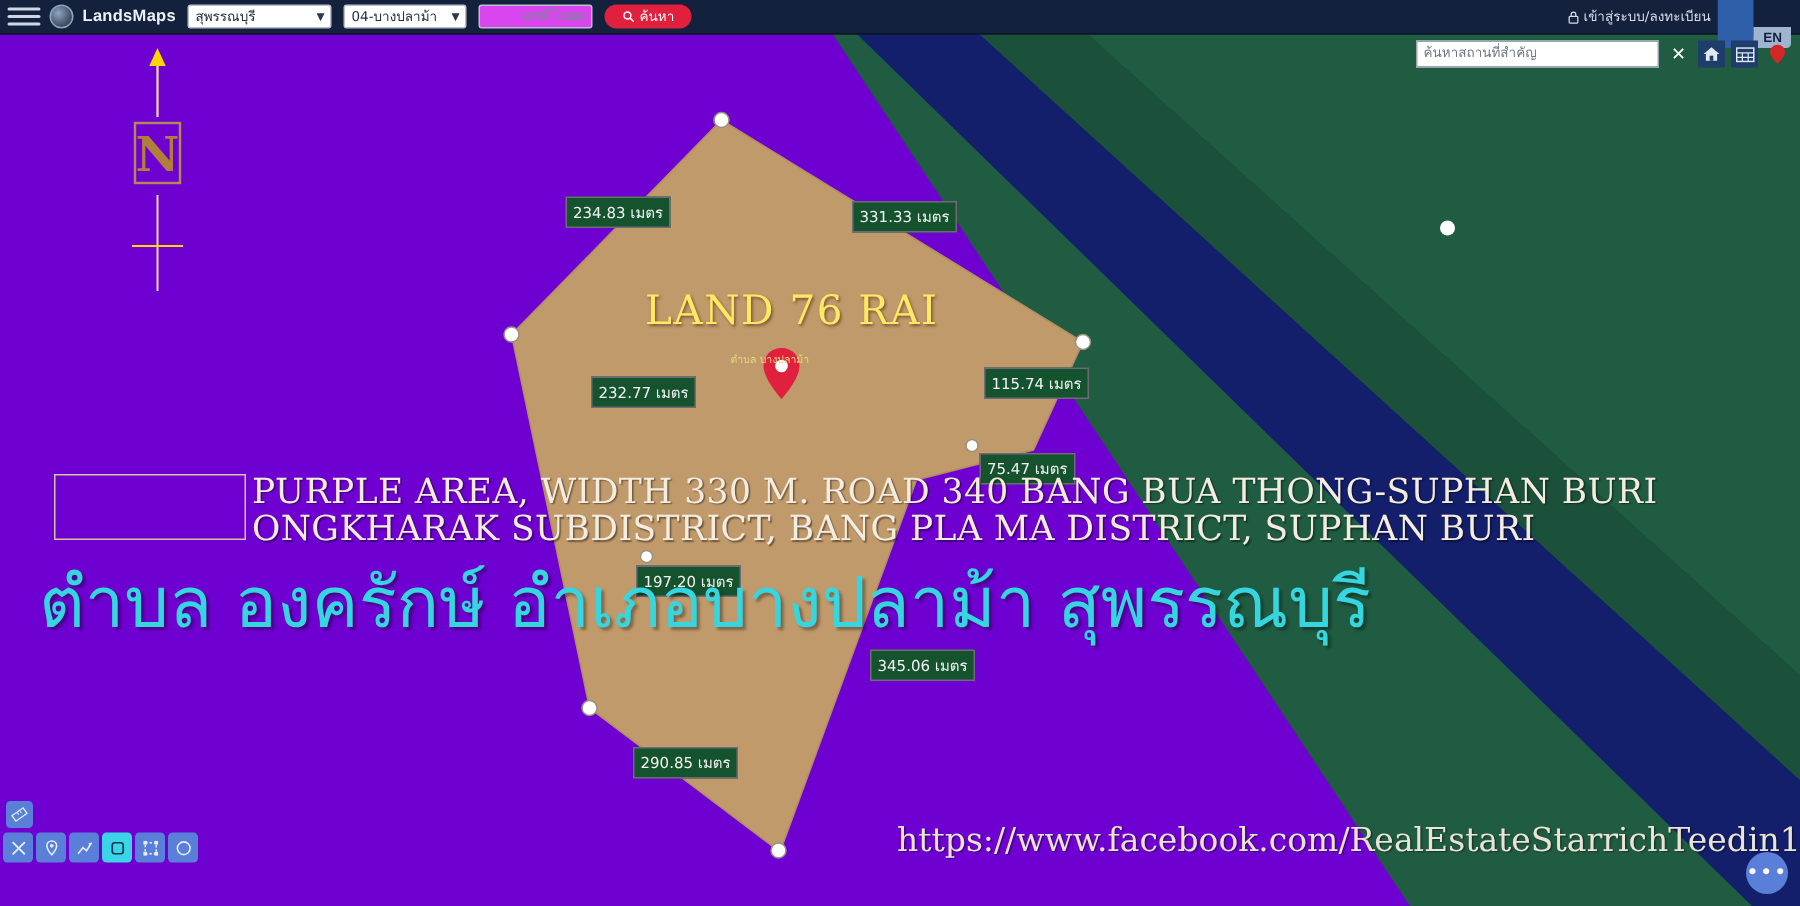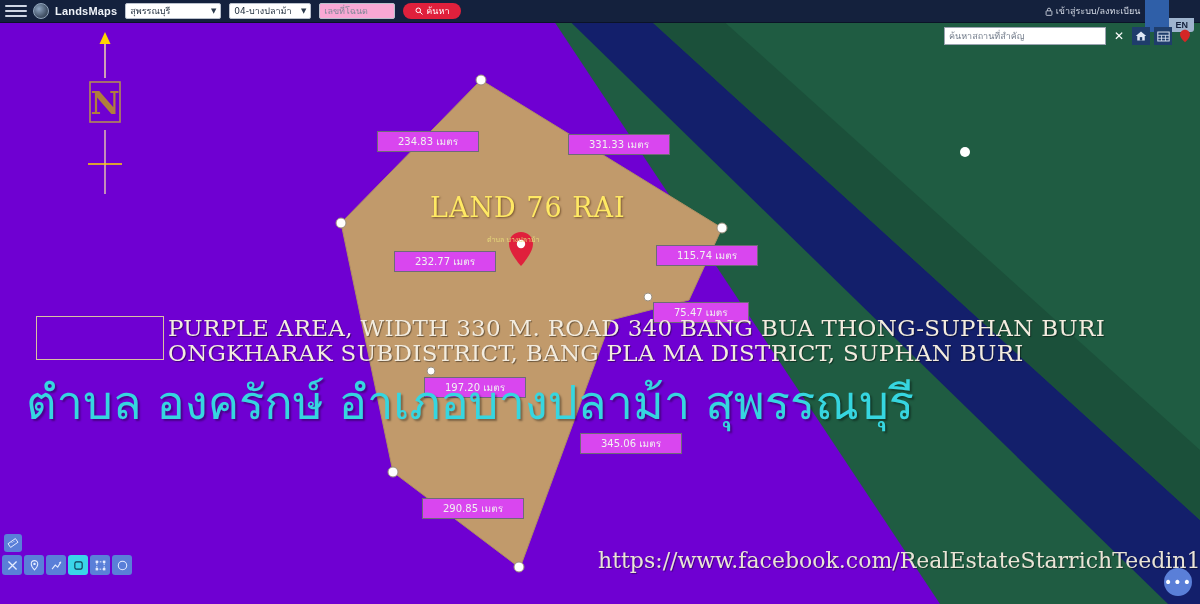--- a/index.html
+++ b/index.html
@@ -35,24 +35,25 @@
     margin-left: 8px; height: 16px; background: #fff; border: 1px solid #b9c0cc;
     border-radius: 2px; display: flex; align-items: center; padding: 0 4px;
     font-size: 9px; color: #23303f; position: relative;
     font-family: "DejaVu Sans", sans-serif;
   }
   .sel span.v { white-space: nowrap; overflow: hidden; }
   .sel .caret { position: absolute; right: 4px; font-size: 7px; color: #2b3a4c; }
   #sel-province { width: 96px; }
   #sel-district { width: 82px; }
   #deed-input {
-    margin-left: 8px; width: 76px; height: 16px; background: #f9a8d4;
+    margin-left: 8px; width: 76px; height: 16px; background: #d946ef;
     border: 1px solid #b9c0cc; border-radius: 2px; font-size: 9px;
     padding: 0 4px; color: #23303f; outline: none;
     font-family: "DejaVu Sans", sans-serif;
+    text-align: right;
   }
   #deed-input::placeholder { color: #7d8796; }
   #search-btn {
     margin-left: 8px; height: 16px; padding: 0 12px; border: none; cursor: pointer;
     background: #e0203c; color: #fff; border-radius: 8px; font-size: 9px;
     display: flex; align-items: center; gap: 3px;
     font-family: "DejaVu Sans", sans-serif;
   }
   #topbar-right { margin-left: auto; display: flex; align-items: center;
     padding-right: 6px; gap: 5px; }
@@ -80,22 +81,22 @@
   #grid-btn { background: #1f3d6b; }
   #pin-btn { background: transparent; }
 
   
   #compass { position: absolute; left: 84px; top: 30px; width: 42px; height: 170px;
     z-index: 20; }
 
   
   .mlabel {
     position: absolute; z-index: 25;
-    background: #d946ef; color: #f2f2f2; font-size: 10px;
-    padding: 2px 20px; white-space: nowrap;
+    background: #14532d; color: #f2f2f2; font-size: 10px;
+    padding: 2px 4px; white-space: nowrap;
     border: 1px solid #6f6a78;
     font-family: "DejaVu Sans", sans-serif;
   }
 
   
   #parcel-title {
     position: absolute; z-index: 26; left: 430px; top: 192px;
     color: #ffe964; font-size: 27px; letter-spacing: 1px;
     font-family: "DejaVu Serif", "Liberation Serif", serif;
     text-shadow: 1px 1px 2px rgba(60,30,0,.55);

